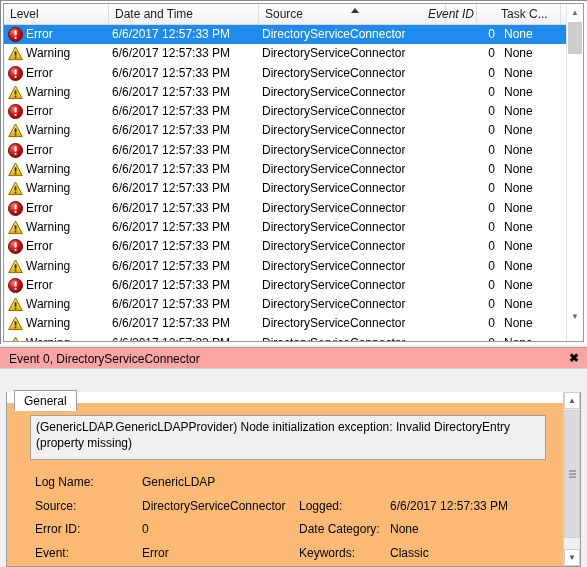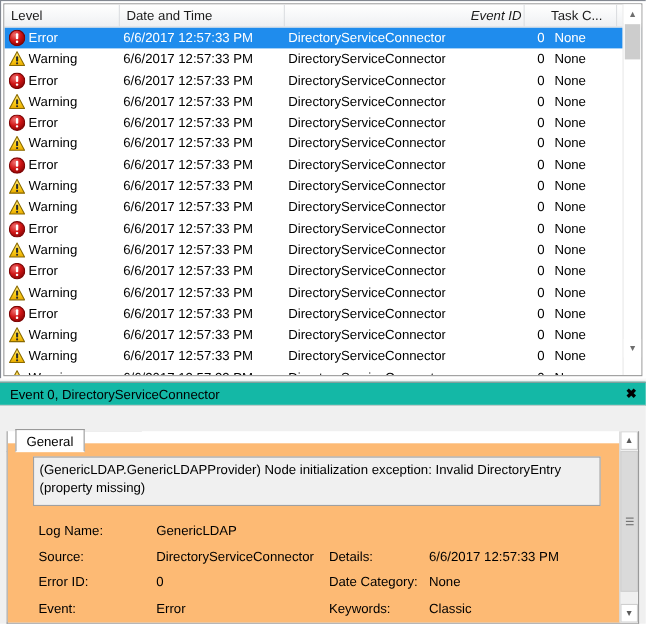--- a/index.html
+++ b/index.html
@@ -185,21 +185,21 @@
     height: 220px;
     background: #f0f0f0;
     box-sizing: border-box;
   }
   .dp-titlebar {
     position: absolute;
     left: 0;
     top: 0;
     width: 587px;
     height: 22px;
-    background: #14b8a6;
+    background: #fca5a5;
     border-top: 1px solid #9c9c9c;
     border-bottom: 1px solid #cfcfcf;
     box-sizing: border-box;
   }
   .dp-title {
     position: absolute;
     left: 9px;
     top: 3px;
     font-size: 12px;
     color: #000000;
@@ -374,20 +374,24 @@
 
   <div class="list-inner">
 
     <div class="lv-header">
       <div class="lv-th" style="left:0px;width:105px;">
         <span>Level</span>
       </div>
       <div class="lv-th" style="left:105px;width:150px;">
         <span>Date and Time</span>
       </div>
+      <div class="lv-th" style="left:255px;width:187px;">
+        <span>Source</span>
+        <span class="sort-arrow" style="left:92px;"></span>
+      </div>
       <div class="lv-th num" style="left:424px;width:49px;font-style:italic;">
         <span>Event ID</span>
       </div>
       <div class="lv-th" style="left:491px;width:66px;">
         <span>Task C...</span>
       </div>
       <div class="lv-th" style="left:557px;width:22px;border-right:none;"></div>
     </div>
 
     <div class="lv-body" id="lv-body">
@@ -791,21 +795,21 @@
       </div>
 
       <div class="fields" id="detail-fields">
           <div class="frow">
             <span class="fl-label">Log Name:</span>
             <span class="fl-value">GenericLDAP</span>
           </div>
           <div class="frow">
             <span class="fl-label">Source:</span>
             <span class="fl-value">DirectoryServiceConnector</span>
-            <span class="fr-label">Details:</span>
+            <span class="fr-label">Logged:</span>
             <span class="fr-value">6/6/2017 12:57:33 PM</span>
           </div>
           <div class="frow">
             <span class="fl-label">Error ID:</span>
             <span class="fl-value">0</span>
             <span class="fr-label">Date Category:</span>
             <span class="fr-value">None</span>
           </div>
           <div class="frow">
             <span class="fl-label">Event:</span>

